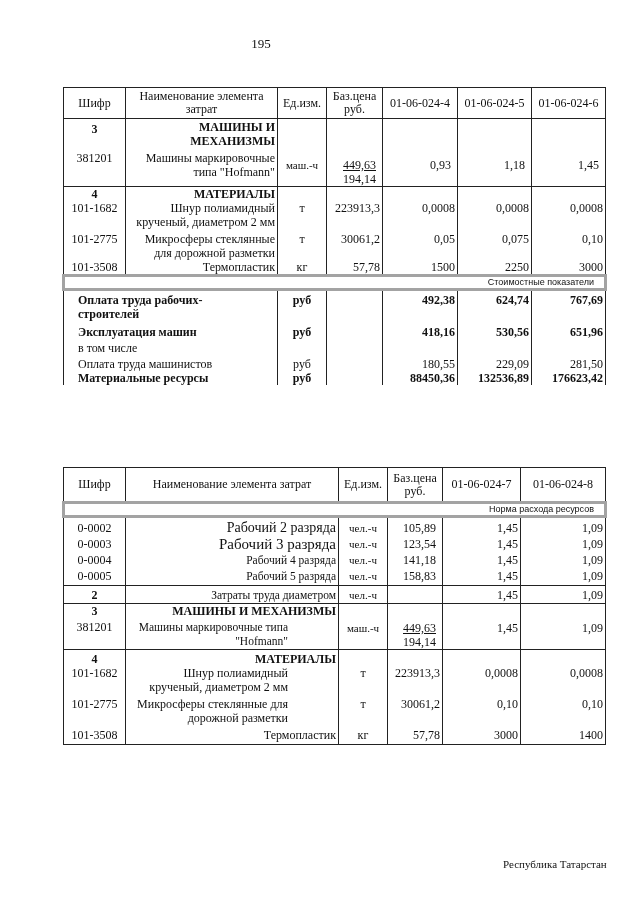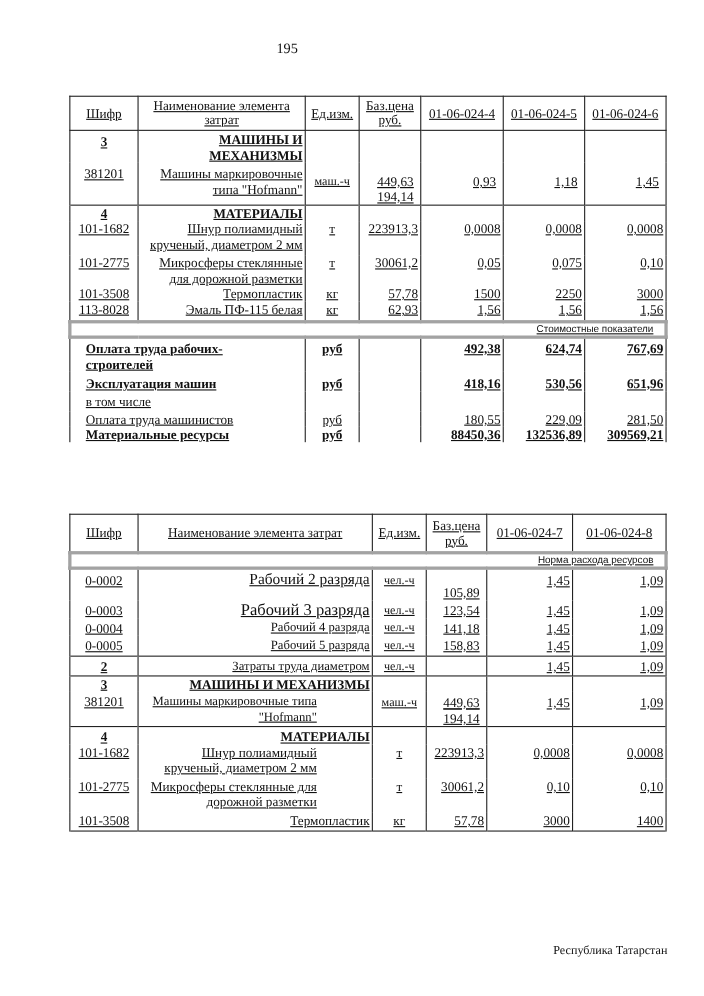--- a/index.html
+++ b/index.html
@@ -1,20 +1,20 @@
 <!DOCTYPE html>
 <html><head>
 <meta charset="utf-8">
 <style>
   html, body { margin:0; padding:0; background:#fff; }
   body { width:640px; height:905px; position:relative; overflow:hidden;
          font-family:"Liberation Serif", "DejaVu Serif", serif; color:#111; }
   .page-number { position:absolute; top:36px; left:0; width:522px; text-align:center; font-size:13px; }
   .footer { position:absolute; top:858px; left:503px; font-size:11px; }
-  table { position:absolute; border-collapse:collapse; table-layout:fixed; font-size:12px; line-height:14px;text-decoration:underline; }
+  table { position:absolute; border-collapse:collapse; table-layout:fixed; font-size:12px; line-height:14px; }
   td, th { padding:0 2px; vertical-align:top; font-weight:normal; }
   .t1 { left:62px; top:87px; width:542px; }
   .t2 { left:62px; top:467px; width:542px; }
   .hdr th { border:1px solid #222; text-align:center; vertical-align:middle; line-height:13px; }
   .vb { border-left:1px solid #222; border-right:1px solid #222; }
   .bb { border-bottom:1px solid #222; }
   .c { text-align:center; }
   .r { text-align:right; }
   .b { font-weight:bold; }
   .u { text-decoration:underline; }
@@ -100,29 +100,20 @@
   </tr>
   <tr>
     <td class="vb c">101-3508</td>
     <td class="vb name">Термопластик</td>
     <td class="vb c">кг</td>
     <td class="vb r">57,78</td>
     <td class="vb r">1500</td>
     <td class="vb r">2250</td>
     <td class="vb r">3000</td>
   </tr>
-  <tr>
-    <td class="vb c" style="padding-bottom:3px">113-8028</td>
-    <td class="vb name">Эмаль ПФ-115 белая</td>
-    <td class="vb c">кг</td>
-    <td class="vb r">62,93</td>
-    <td class="vb r">1,56</td>
-    <td class="vb r">1,56</td>
-    <td class="vb r">1,56</td>
-  </tr>
 
   <tr>
     <td colspan="7" class="sub">Стоимостные показатели</td>
   </tr>
 
   <tr>
     <td colspan="2" class="vb b cost-name" style="padding-top:2px;padding-right:70px">Оплата труда рабочих-строителей</td>
     <td class="vb c b" style="padding-top:2px">руб</td>
     <td class="vb"></td>
     <td class="vb r b" style="padding-top:2px">492,38</td>
@@ -152,21 +143,21 @@
     <td class="vb r">180,55</td>
     <td class="vb r">229,09</td>
     <td class="vb r">281,50</td>
   </tr>
   <tr>
     <td colspan="2" class="vb b cost-name">Материальные ресурсы</td>
     <td class="vb c b">руб</td>
     <td class="vb"></td>
     <td class="vb r b">88450,36</td>
     <td class="vb r b">132536,89</td>
-    <td class="vb r b">309569,21</td>
+    <td class="vb r b">176623,42</td>
   </tr>
 </tbody>
   </table>
 
 <table class="t2">
   <colgroup>
     <col style="width:62px">
       <col style="width:213px">
       <col style="width:49px">
       <col style="width:55px">
@@ -183,21 +174,21 @@
     <th>01-06-024-8</th>
   </tr>
   <tr>
     <td colspan="6" class="sub">Норма расхода ресурсов</td>
   </tr>
 
   <tr>
     <td class="vb c" style="padding-top:3px">0-0002</td>
     <td class="vb name" style="padding-top:3px;font-size:14px">Рабочий 2 разряда</td>
     <td class="vb c" style="padding-top:3px;font-size:11px">чел.-ч</td>
-    <td class="vb r" style="padding-top:14px;padding-right:6px">105,89</td>
+    <td class="vb r" style="padding-top:3px;padding-right:6px">105,89</td>
     <td class="vb r" style="padding-top:3px">1,45</td>
     <td class="vb r" style="padding-top:3px">1,09</td>
   </tr>
   <tr>
     <td class="vb c" style="padding-top:2px">0-0003</td>
     <td class="vb name" style="padding-top:2px;font-size:15px">Рабочий 3 разряда</td>
     <td class="vb c" style="padding-top:2px;font-size:11px">чел.-ч</td>
     <td class="vb r" style="padding-top:2px;padding-right:6px">123,54</td>
     <td class="vb r" style="padding-top:2px">1,45</td>
     <td class="vb r" style="padding-top:2px">1,09</td>

